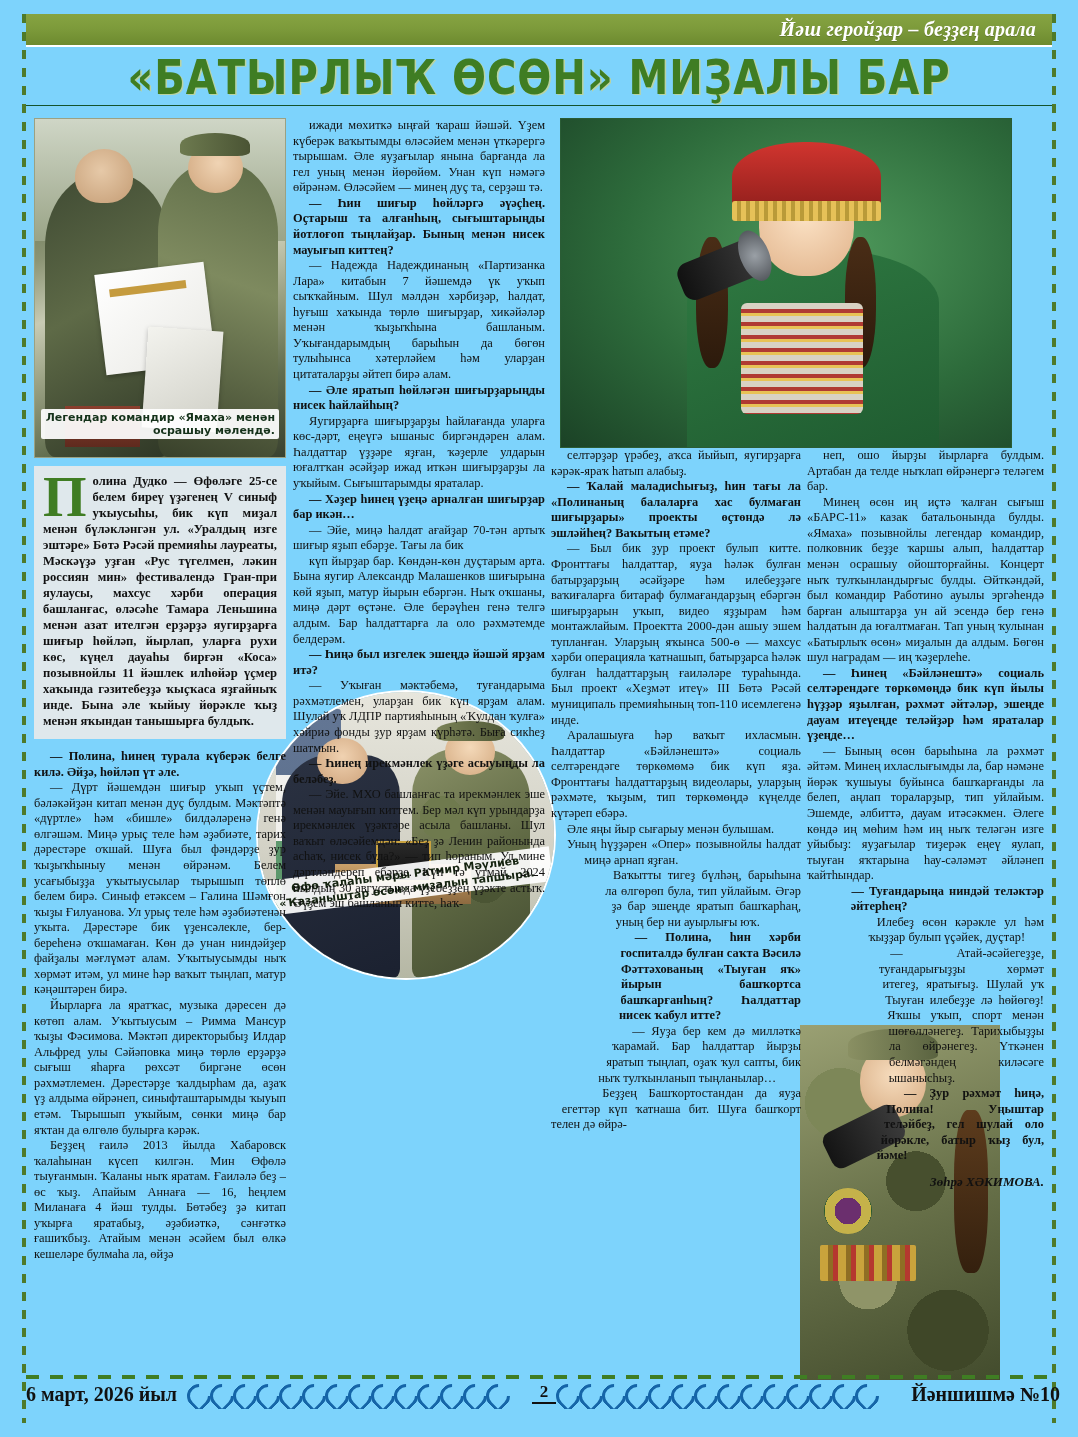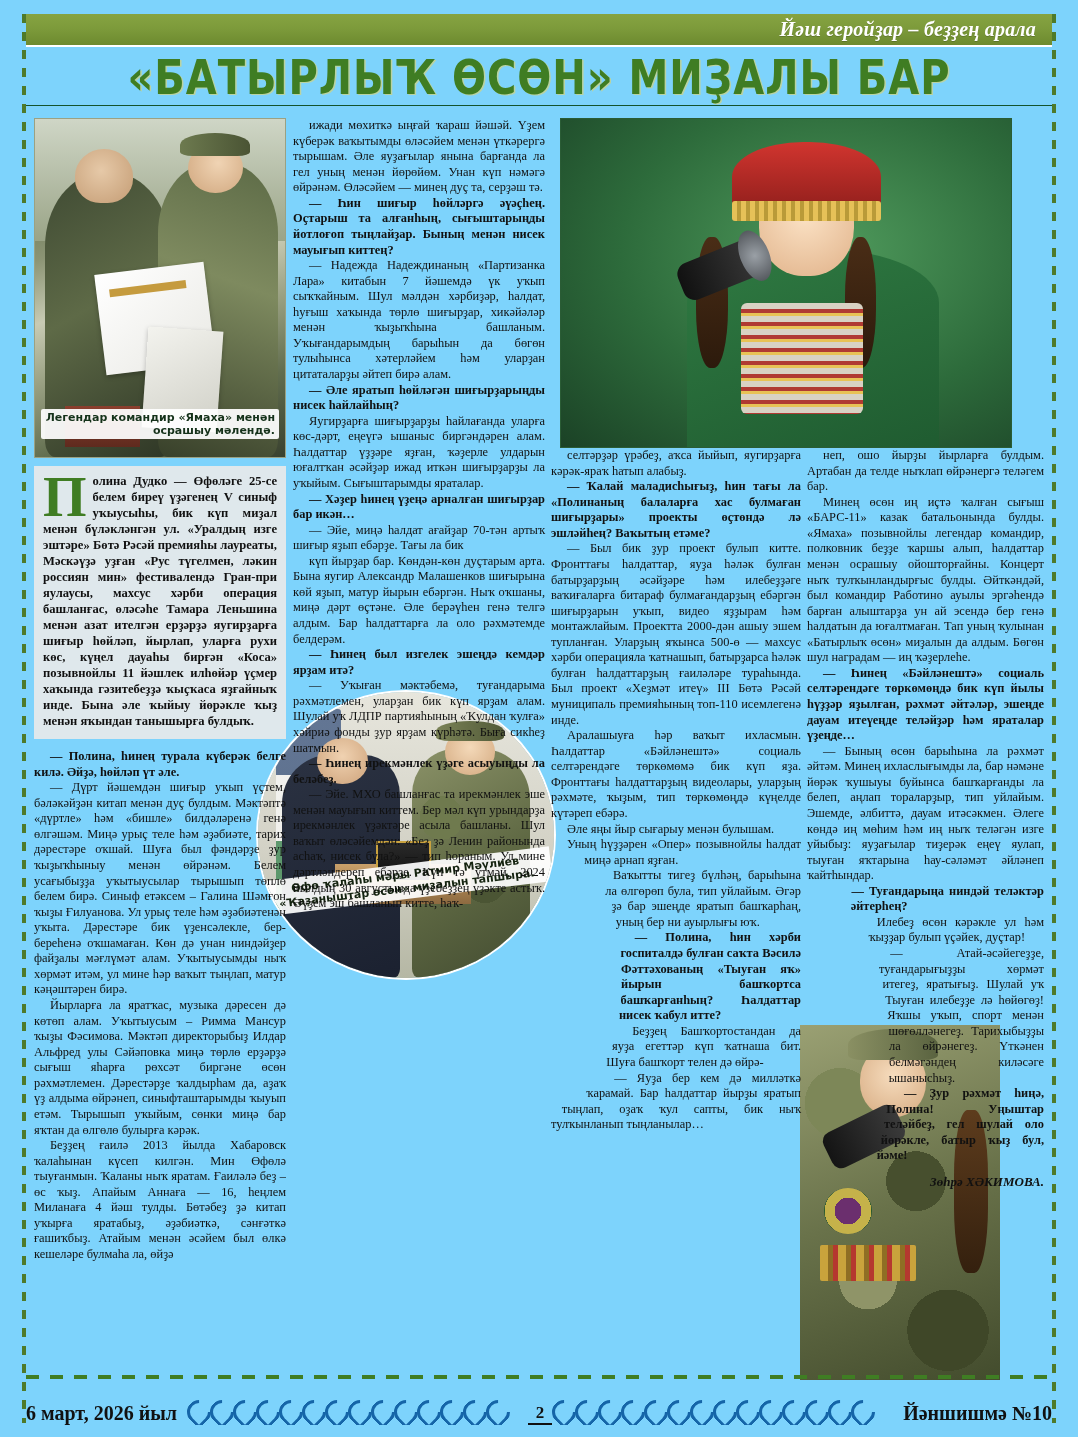--- a/index.html
+++ b/index.html
@@ -324,22 +324,22 @@
 
   
   .hrule{
     position:absolute;left:26px;right:26px;height:4px;
     background:repeating-linear-gradient(to right,#3f7d23 0 13px,transparent 13px 24px);
   }
   .hrule.bottom{bottom:58px;}
 
   
   .footer{
-    position:absolute;left:26px;right:26px;bottom:12px;height:42px;
-    display:flex;align-items:flex-end;
+    position:absolute;left:26px;right:18px;bottom:12px;height:42px;
+    display:flex;align-items:flex-start;
   }
   .footer-date,.footer-paper{
     font-family:"Liberation Serif", serif;
     font-weight:bold;font-size:20px;color:#111;white-space:nowrap;
   }
   .footer-date{margin-right:10px;}
   .footer-paper{margin-left:10px;}
   .spiralrow{
     flex:1;display:flex;align-items:center;overflow:hidden;height:26px;
   }
@@ -445,40 +445,40 @@
     <div class="col col2">
       <div>
           <p>ижади мөхиткә ыңғай ҡараш йәшәй. Үҙем күберәк ваҡытымды өләсәйем менән үткәрергә тырышам. Әле яуҙағылар янына барғанда ла гел уның менән йөрөйөм. Унан күп нәмәгә өйрәнәм. Өләсәйем — минең дуҫ та, серҙәш тә.</p>
           <p class="q">— Һин шиғыр һөйләргә әүәҫһең. Оҫтарыш та алғанһың, сығыштарыңды йотлоғоп тыңлайҙар. Бының менән нисек мауығып киттең?</p>
           <p>— Надежда Надеждинаның «Партизанка Лара» китабын 7 йәшемдә үк уҡып сыҡҡайным. Шул мәлдән хәрбиҙәр, һалдат, һуғыш хаҡында төрлө шиғырҙар, хикәйәләр менән ҡыҙыҡһына башланым. Уҡығандарымдың барыһын да бөгөн тулыһынса хәтерләйем һәм уларҙан цитаталарҙы әйтеп бирә алам.</p>
           <p class="q">— Әле яратып һөйләгән шиғырҙарыңды нисек һайлайһың?</p>
           <p>Яугирҙарға шиғырҙарҙы һайлағанда уларға көс-дәрт, еңеүгә ышаныс биргәндәрен алам. Һалдаттар үҙҙәре яҙған, ҡәҙерле улдарын юғалтҡан әсәйҙәр ижад иткән шиғырҙарҙы ла уҡыйым. Сығыштарымды яраталар.</p>
           <p class="q">— Хәҙер һинең үҙеңә арналған шиғырҙар бар икән…</p>
           <p>— Эйе, миңә һалдат ағайҙар 70-тән артыҡ шиғыр яҙып ебәрҙе. Тағы ла бик</p>
           <p>күп йырҙар бар. Көндән-көн дуҫтарым арта. Бына яугир Александр Малашенков шиғырына көй яҙып, матур йырын ебәргән. Ныҡ оҡшаны, миңә дәрт өҫтәне. Әле берәүһен генә телгә алдым. Бар һалдаттарға ла оло рәхмәтемде белдерәм.</p>
-          <p class="q">— Һинең был изгелек эшеңдә кемдәр ярҙам итә?</p>
+          <p class="q">— Һиңә был изгелек эшеңдә йәшәй ярҙам итә?</p>
           <p>— Уҡыған мәктәбемә, туғандарыма рәхмәтлемен, уларҙан бик күп ярҙам алам. Шулай уҡ ЛДПР партияһының «Ҡулдан ҡулға» хәйриә фонды ҙур ярҙам күрһәтә. Быға сикһеҙ шатмын.</p>
           <p class="q">— Һинең ирекмәнлек үҙәге асыуыңды ла беләбеҙ.</p>
           <p>— Эйе. МХО башланғас та ирекмәнлек эше менән мауығып киттем. Бер мәл күп урындарҙа ирекмәнлек үҙәктәре асыла башланы. Шул ваҡыт өләсәйемдән: «Беҙ ҙә Ленин районында асһаҡ, нисек була?» — тип һораным. Ул мине дәртләндереп ебәрҙе. Күп тә үтмәй, 2024 йылдың 30 августында үҙебеҙҙең үҙәкте астыҡ. Әүҙем эш башланып китте, һаҡ-</p>
         </div>
     </div>
 
     <div class="col col3" style="top:330px;">
       <div>
           <p>селтәрҙәр үрәбеҙ, аҡса йыйып, яугирҙарға кәрәк-яраҡ һатып алабыҙ.</p>
           <p class="q">— Ҡалай маладисһығыҙ, һин тағы ла «Полинаның балаларға хас булмаған шиғырҙары» проекты өҫтөндә лә эшләйһең? Ваҡытың етәме?</p>
           <p>— Был бик ҙур проект булып китте. Фронттағы һалдаттар, яуҙа һәләк булған батырҙарҙың әсәйҙәре һәм илебеҙҙәге ваҡиғаларға битараф булмағандарҙың ебәргән шиғырҙарын уҡып, видео яҙҙырам һәм монтажлайым. Проектта 2000-дән ашыу эшем тупланған. Уларҙың яҡынса 500-ө — махсус хәрби операцияла ҡатнашып, батырҙарса һәләк булған һалдаттарҙың ғаиләләре тураһында. Был проект «Хеҙмәт итеү» III Бөтә Рәсәй муниципаль премияһының топ-110 исемлегенә инде.</p>
           <span class="shape-left-oval" style="float: left; width: 70px; height: 250px; shape-outside: ellipse(70px 125px at 0% 50%); margin-top: 250px;"></span>
           <p>Аралашыуға һәр ваҡыт ихласмын. Һалдаттар «Бәйләнештә» социаль селтәрендәге төркөмөмә бик күп яҙа. Фронттағы һалдаттарҙың видеолары, уларҙың рәхмәте, ҡыҙым, тип төркөмөңдә күңелде күтәреп ебәрә.</p>
           <p>Әле яңы йыр сығарыу менән булышам.</p>
           <p>Уның һүҙҙәрен «Опер» позывнойлы һалдат миңә арнап яҙған.</p>
           <p>Ваҡытты тигеҙ бүлһәң, барыһына ла өлгөрөп була, тип уйлайым. Әгәр ҙә бар эшеңде яратып башҡарһаң, уның бер ни ауырлығы юҡ.</p>
           <p class="q">— Полина, һин хәрби госпиталдә булған саҡта Вәсилә Фәттәхованың «Тыуған яҡ» йырын башҡортса башҡарғанһың? Һалдаттар нисек ҡабул итте?</p>
+          <p>— Яуҙа бер кем дә милләткә ҡарамай. Бар һалдаттар йырҙы яратып тыңлап, оҙаҡ ҡул сапты, бик ныҡ тулҡынланып тыңланылар…</p>
           <p>Беҙҙең Башҡортостандан да яуҙа егеттәр күп ҡатнаша бит. Шуға башҡорт телен дә өйрә-</p>
-          <p>— Яуҙа бер кем дә милләткә ҡарамай. Бар һалдаттар йырҙы яратып тыңлап, оҙаҡ ҡул сапты, бик ныҡ тулҡынланып тыңланылар…</p>
         </div>
     </div>
 
     <div class="col col4" style="top:330px;">
       <div>
           <p>неп, ошо йырҙы йырларға булдым. Артабан да телде ныҡлап өйрәнергә теләгем бар.</p>
           <p>Минең өсөн иң иҫтә ҡалған сығыш «БАРС-11» казак батальонында булды. «Ямаха» позывнойлы легендар командир, полковник беҙҙе ҡаршы алып, һалдаттар менән осрашыу ойошторғайны. Концерт ныҡ тулҡынландырғыс булды. Әйткәндәй, был командир Работино ауылы эргәһендә барған алыштарҙа ун ай эсендә бер генә һалдатын да юғалтмаған. Тап уның ҡулынан «Батырлыҡ өсөн» миҙалын да алдым. Бөгөн шул наградам — иң ҡәҙерлеһе.</p>
           <p class="q">— Һинең «Бәйләнештә» социаль селтәрендәге төркөмөңдә бик күп йылы һүҙҙәр яҙылған, рәхмәт әйтәләр, эшеңде дауам итеүеңде теләйҙәр һәм яраталар үҙеңде…</p>
           <span style="float: left; width: 82px; height: 330px; shape-outside: ellipse(82px 170px at 0% 50%); margin-top: 300px;"></span>
           <p>— Бының өсөн барыһына ла рәхмәт әйтәм. Минең ихласлығымды ла, бар нәмәне йөрәк ҡушыуы буйынса башҡарғанды ла белеп, аңлап тораларҙыр, тип уйлайым. Эшемде, әлбиттә, дауам итәсәкмен. Әлеге көндә иң мөһим һәм иң ныҡ теләгән изге уйыбыҙ: яуҙағылар тиҙерәк еңеү яулап, тыуған яҡтарына һау-сәләмәт әйләнеп ҡайтһындар.</p>

